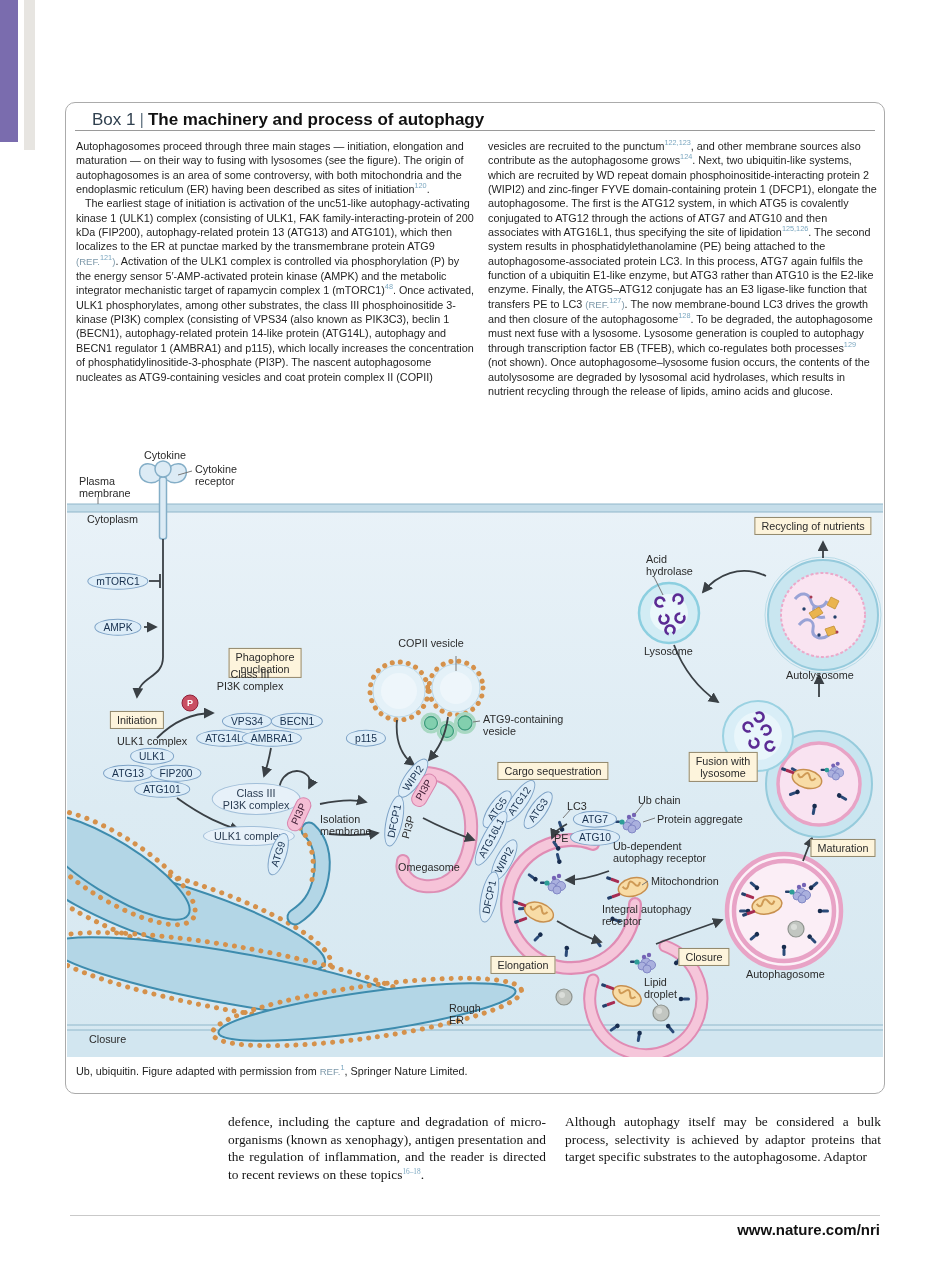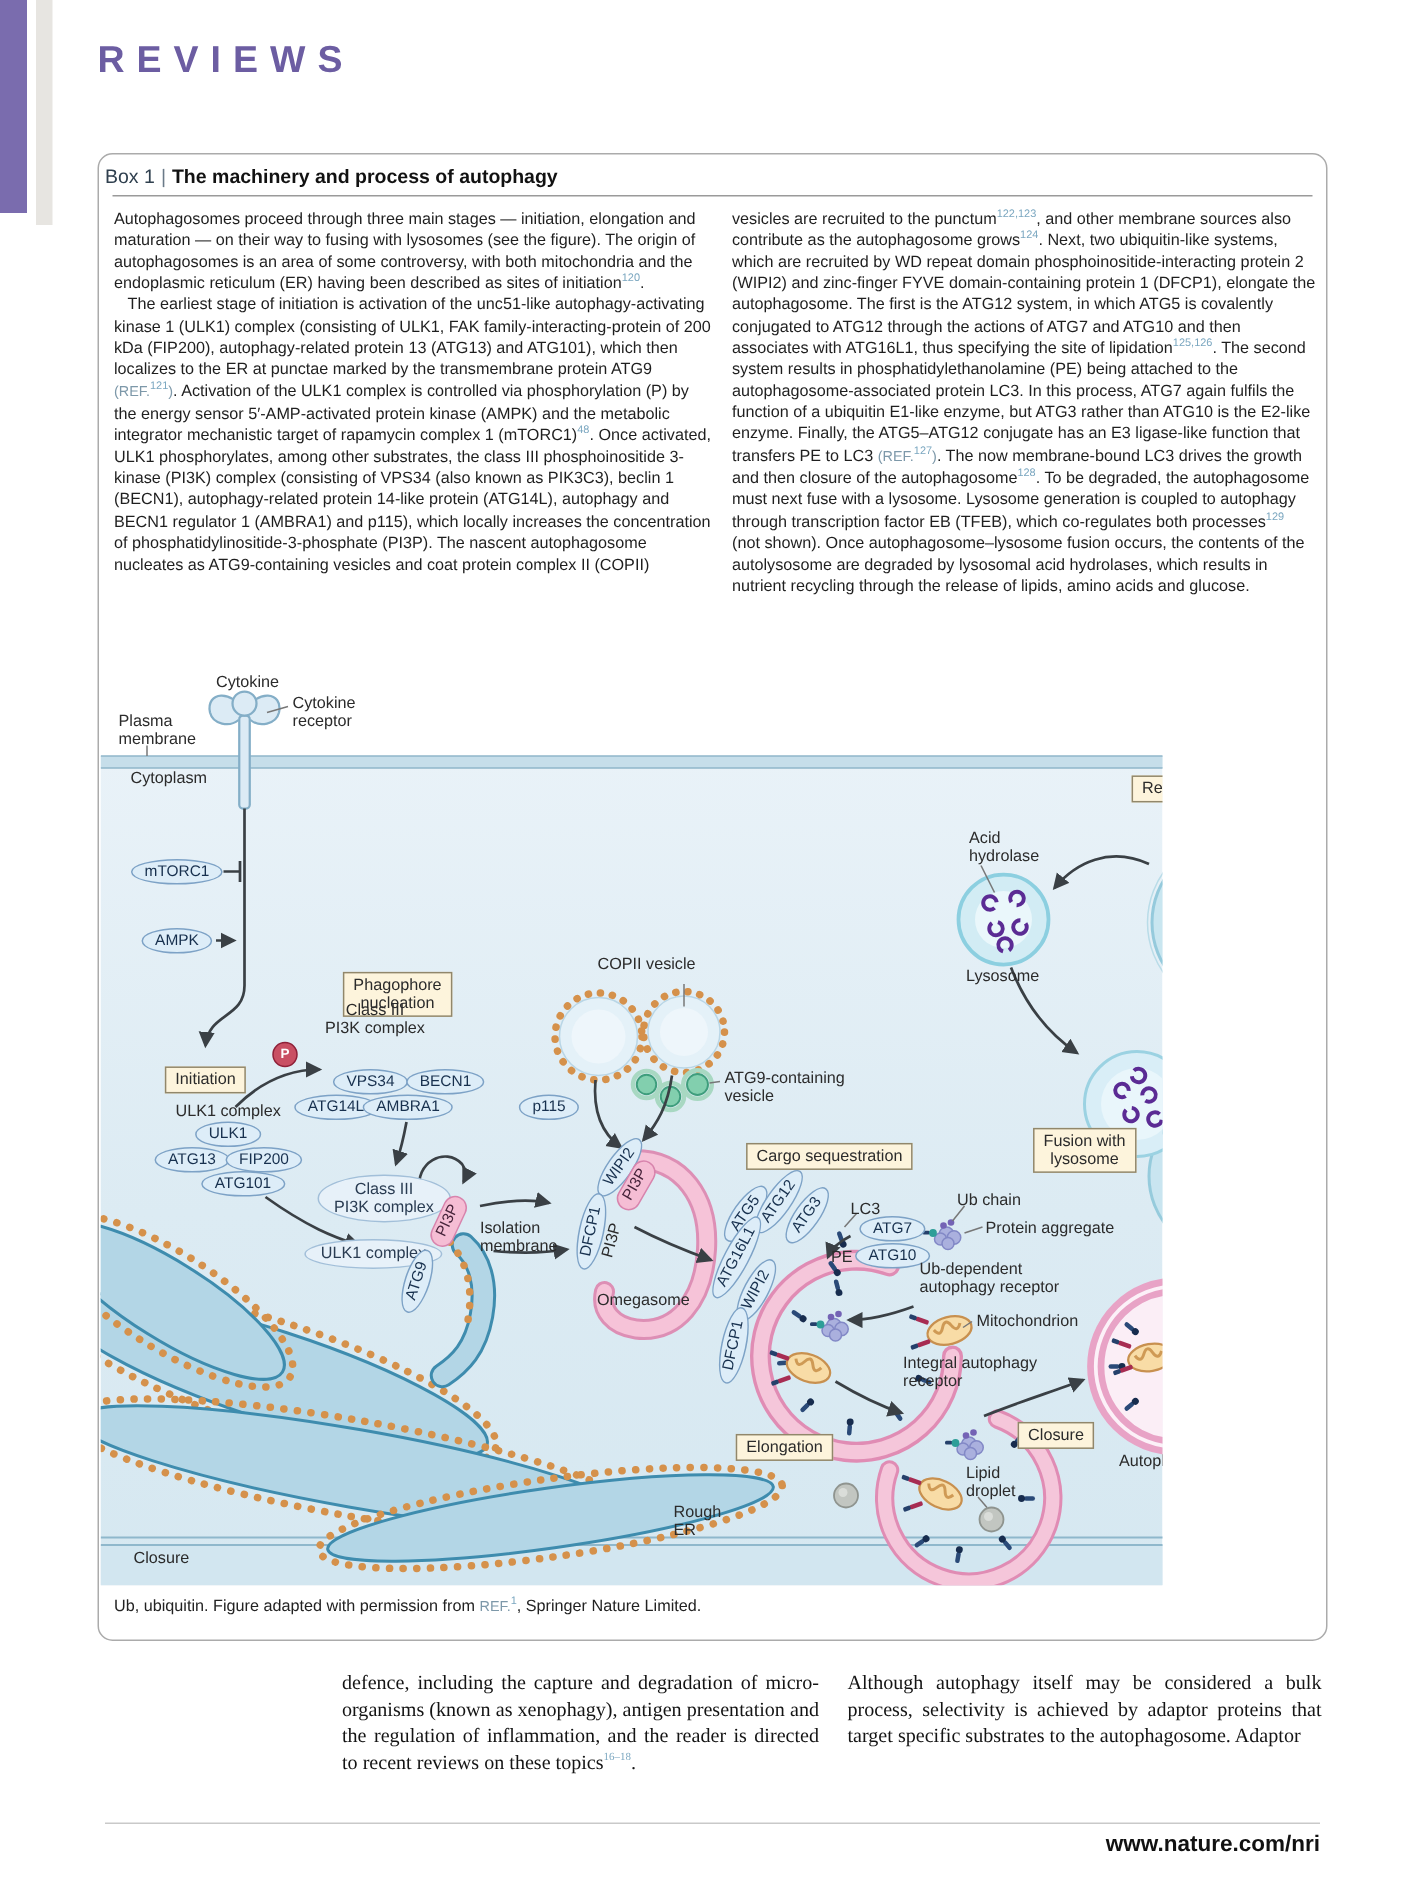--- a/index.html
+++ b/index.html
@@ -6,36 +6,36 @@
   #page{position:relative;width:950px;height:1263px;background:#fff;overflow:hidden;
         font-family:"Liberation Sans",sans-serif;color:#1c1c1c;}
   
   #purple-bar{position:absolute;left:0;top:0;width:18px;height:142px;background:#7a6cae;}
   #gray-bar{position:absolute;left:24px;top:0;width:11px;height:150px;background:#e7e5e1;}
   #brand{position:absolute;left:65px;top:26px;font-size:25px;font-weight:600;
          letter-spacing:8px;color:#6c5da2;}
   
   #box{position:absolute;left:65px;top:102px;width:820px;height:992px;
        border:1.5px solid #ababab;border-radius:10px;background:#fff;box-sizing:border-box;}
-  #box-header{position:absolute;left:4px;top:7px;font-size:13px;color:#232a33;}
+  #box-header{position:absolute;left:26px;top:7px;font-size:17px;color:#232a33;}
   #box-header .kicker{font-weight:400;color:#30404f;}
   #box-header .sep{color:#6a7a88;padding:0 4px;}
   #box-header .title{font-weight:700;color:#111;}
   #box-rule{position:absolute;left:9px;right:9px;top:27px;height:0;border-top:1px solid #9a9a9a;}
   .col{position:absolute;top:36px;font-size:10.8px;line-height:14.35px;color:#1f1f1f;text-align:left;}
   #col-left{left:10px;width:400px;}
   #col-right{left:422px;width:389px;}
   .col p{margin:0;}
   .col p.indent{text-indent:9px;}
   sup{font-size:7.3px;color:#7ba7c0;line-height:0;}
   .ref{color:#7d98a9;font-size:9.6px;}
   
   #caption{position:absolute;left:10px;top:962px;font-size:10.8px;color:#222;}
   
-  #fig{position:absolute;left:1px;top:344px;width:708px;height:610px;background:#fff;overflow:hidden;}
+  #fig{position:absolute;left:1px;top:344px;width:816px;height:610px;background:#fff;overflow:hidden;}
   #fig-bg{position:absolute;left:0;top:57px;right:0;bottom:0;
           background:linear-gradient(180deg,#e9f2f8 0%,#dcebf3 55%,#d6e8f1 100%);}
   #fig svg{position:absolute;left:0;top:0;}
   #fig-labels{position:absolute;left:0;top:0;width:816px;height:610px;}
   .fl{position:absolute;font-size:10.8px;line-height:1.12;color:#2b2b2b;white-space:nowrap;}
   .fl.pill{background:#ddedf8;border:1.2px solid #7da2c6;border-radius:50%;
            padding:1.5px 8px;font-size:10.3px;color:#17304e;}
   .fl.pink{background:#f5bdd4;border:1.2px solid #d884ad;border-radius:9px;
            padding:1px 6px;font-size:10.3px;color:#46233a;}
   .fl.cloud{background:#e7f1f9;border:1.2px solid #a2bfd9;border-radius:50%;
@@ -53,21 +53,20 @@
   #footer-rule{position:absolute;left:70px;top:1215px;width:810px;border-top:1.5px solid #c9c9c9;}
   #footer-url{position:absolute;left:640px;top:1221px;width:240px;text-align:right;
               font-size:15px;font-weight:700;color:#111;}
 </style>
 </head>
 <body>
 
 <div id="page">
   <div id="purple-bar"></div>
   <div id="gray-bar"></div>
-  <div id="brand">REVIEWS</div>
 
   <div id="box">
     <div id="box-header">
       <span class="kicker">Box 1</span><span class="sep">|</span><span class="title">The machinery and process of autophagy</span>
     </div>
     <div id="box-rule"></div>
 
     <div class="col" id="col-left">
       <p><span>Autophagosomes proceed through three main stages — initiation, elongation and maturation — on their way to fusing with lysosomes (see the figure). The origin of autophagosomes is an area of some controversy, with both mitochondria and the endoplasmic reticulum (ER) having been described as sites of initiation</span><sup>120</sup><span>.</span></p>
       <p class="indent"><span>The earliest stage of initiation is activation of the unc51-like autophagy-activating kinase 1 (ULK1) complex (consisting of ULK1, FAK family-interacting-protein of 200 kDa (FIP200), autophagy-related protein 13 (ATG13) and ATG101), which then localizes to the ER at punctae marked by the transmembrane protein ATG9 </span><span class="ref">(REF.</span><sup>121</sup><span class="ref">)</span><span>. Activation of the ULK1 complex is controlled via phosphorylation (P) by the energy sensor 5′-AMP-activated protein kinase (AMPK) and the metabolic integrator mechanistic target of rapamycin complex 1 (mTORC1)</span><sup>48</sup><span>. Once activated, ULK1 phosphorylates, among other substrates, the class III phosphoinositide 3-kinase (PI3K) complex (consisting of VPS34 (also known as PIK3C3), beclin 1 (BECN1), autophagy-related protein 14-like protein (ATG14L), autophagy and BECN1 regulator 1 (AMBRA1) and p115), which locally increases the concentration of phosphatidylinositide-3-phosphate (PI3P). The nascent autophagosome nucleates as ATG9-containing vesicles and coat protein complex II (COPII)</span></p>

